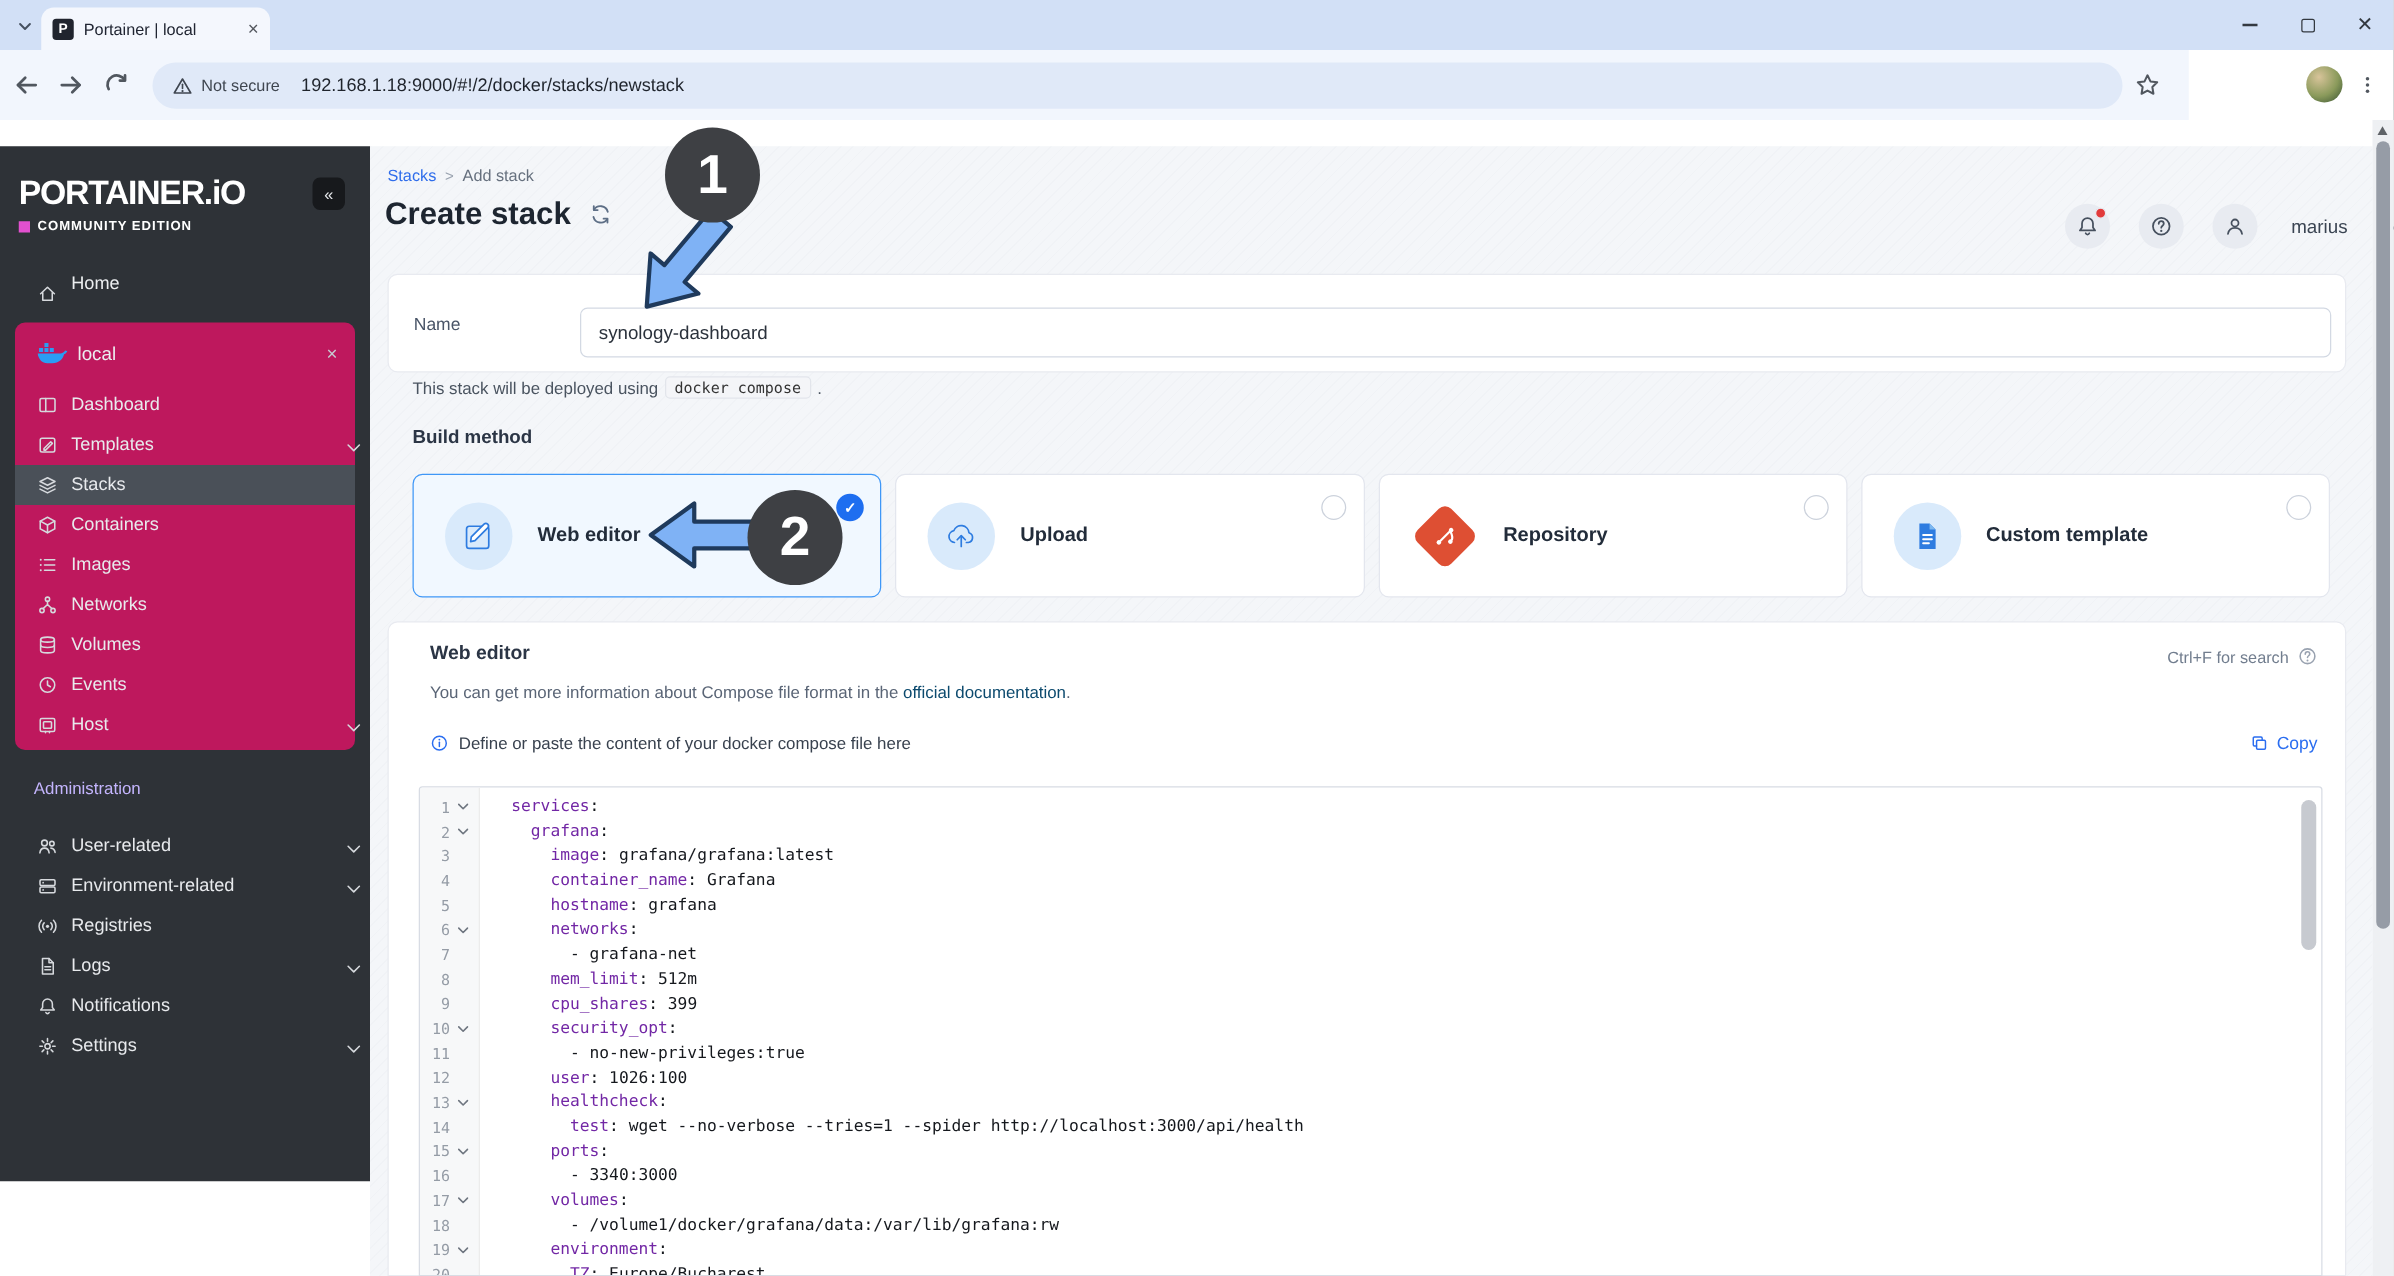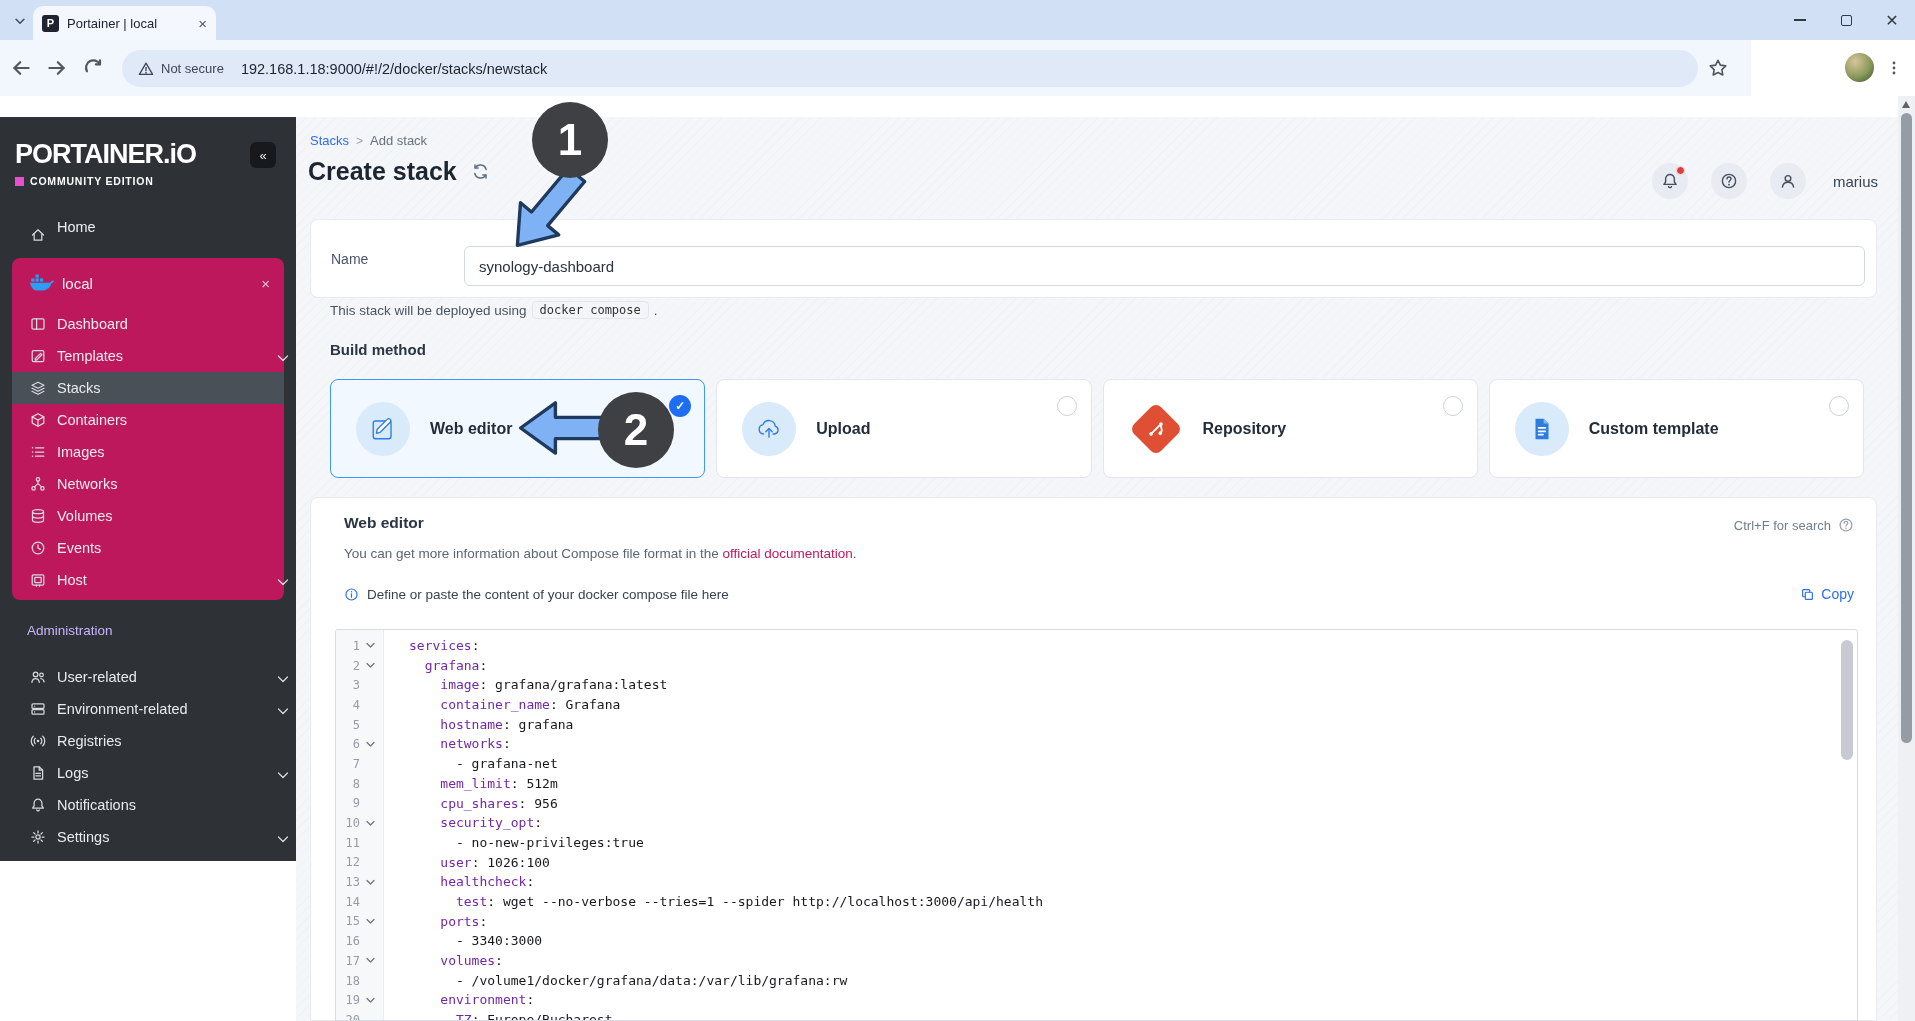--- a/index.html
+++ b/index.html
@@ -24,21 +24,21 @@
 .addressbar{position:absolute;left:122px;top:10px;width:1576px;height:37px;border-radius:19px;background:#e0e9f8;display:flex;align-items:center;padding:0 16px;gap:7px}
 .warn-ic{color:#3f4650;width:16px;height:16px;flex:none}
 .notsecure{font-size:13px;color:#3f4650;margin-right:10px;white-space:nowrap}
 .url{font-size:14.5px;color:#1f242c;white-space:nowrap}
 .star-btn{position:absolute;left:1708px;top:18px;width:20px;height:20px;color:#51575f}
 .avatar{position:absolute;left:1845px;top:13px;width:29px;height:29px;border-radius:50%;background:radial-gradient(circle at 35% 30%,#d8c49a,#8a9a5b 55%,#47603a 90%)}
 .kebab{position:absolute;left:1886px;top:17px;width:16px;height:22px;color:#51575f}
 
 
 .page{position:absolute;left:0;top:96px;width:1915px;height:925px;background:#fff}
-.sidebar{position:absolute;left:0;top:21px;width:296px;height:744px;background:#2e3237;color:#eceef0}
+.sidebar{position:absolute;left:0;top:21px;width:296px;height:828px;background:#2e3237;color:#eceef0}
 .content{position:absolute;left:296px;top:21px;width:1602px;height:904px;background:#f4f6f9;background-image:repeating-linear-gradient(135deg,rgba(110,122,145,.028) 0 1px,transparent 1px 7px)}
 .main-scrollbar{position:absolute;right:0;top:0;width:17px;height:925px;background:#eef0f3}
 .sb-arrow{position:absolute;left:4px;top:5px;width:0;height:0;border-left:4.5px solid transparent;border-right:4.5px solid transparent;border-bottom:7px solid #5f6368}
 .sb-thumb{position:absolute;left:3px;top:17px;width:11px;height:630px;border-radius:6px;background:#969ca6}
 
 
 .logo{position:absolute;left:15px;top:22px;font-size:27px;font-weight:800;letter-spacing:-1px;color:#fff;white-space:nowrap}
 .logo-sub{position:absolute;left:15px;top:58px;display:flex;align-items:center;gap:6px;font-size:10.5px;font-weight:700;letter-spacing:.8px;color:#fff}
 .pink-sq{width:9px;height:9px;background:#e250cf}
 .collapse-btn{position:absolute;left:250px;top:25px;width:26px;height:26px;background:#17191c;border-radius:6px;color:#e7e9ec;font-size:13px;display:flex;align-items:center;justify-content:center}
@@ -92,21 +92,21 @@
 .bm-label{font-size:16px;font-weight:700;color:#222c3a;margin-left:20px}
 .bm-radio{position:absolute;right:14px;top:16px;width:20px;height:20px;border-radius:50%;border:1.5px solid #ccd2dc;background:#fff}
 .bm-check{position:absolute;right:13px;top:15px;width:22px;height:22px;border-radius:50%;background:#1e6ef0;color:#fff;display:flex;align-items:center;justify-content:center;font-size:12px;font-weight:700}
 
 
 .we-panel{position:absolute;left:14px;top:380px;width:1567px;height:524px;background:#fff;border:1px solid #e8eaf0;border-radius:8px 8px 0 0}
 .we-title{position:absolute;left:33px;top:16px;font-size:15.5px;font-weight:600;color:#2b3545}
 .we-search{position:absolute;right:22px;top:19px;display:flex;align-items:flex-end;gap:7px;font-size:13px;color:#717d8e}
 .we-search .svg-icon{width:16px;height:16px;color:#99a2b0}
 .we-sub{position:absolute;left:33px;top:48px;font-size:13.5px;color:#5a6576}
-.we-sub a{color:#be185d;text-decoration:none}
+.we-sub a{color:#0c4a6e;text-decoration:none}
 .we-hint{position:absolute;left:33px;top:89px;display:flex;align-items:center;gap:8px;font-size:13.5px;color:#39424f}
 .we-hint .svg-icon{width:15px;height:15px;color:#2a6df0}
 .copy-btn{position:absolute;right:22px;top:88px;display:flex;align-items:center;gap:6px;font-size:14px;color:#2a6df0}
 .copy-btn .svg-icon{width:15px;height:15px}
 .editor{position:absolute;left:24px;top:131px;width:1523px;height:392px;border:1px solid #d8dce4;background:#fff;display:flex;overflow:hidden;border-radius:3px 3px 0 0}
 .gutter{width:48px;background:#f7f8f9;border-right:1px solid #ececec;padding-top:6px;flex:none}
 .gut-row{height:19.7px;display:flex;align-items:center}
 .gut-row .ln{width:24px;text-align:right;font-family:"DejaVu Sans Mono",monospace;font-size:12px;color:#959ca6}
 .gut-row .fold{width:20px;display:flex;justify-content:center;color:#6f7680}
 .gut-row .fold svg{width:9px;height:7px}
@@ -650,21 +650,21 @@
             </div>
           <div class="codearea" id="codearea">
               <div class="cm-line"><span></span><span class="k">services</span><span>:</span></div>
               <div class="cm-line"><span>  </span><span class="k">grafana</span><span>:</span></div>
               <div class="cm-line"><span>    </span><span class="k">image</span><span>: grafana/grafana:latest</span></div>
               <div class="cm-line"><span>    </span><span class="k">container_name</span><span>: Grafana</span></div>
               <div class="cm-line"><span>    </span><span class="k">hostname</span><span>: grafana</span></div>
               <div class="cm-line"><span>    </span><span class="k">networks</span><span>:</span></div>
               <div class="cm-line"><span>      </span><span>- grafana-net</span></div>
               <div class="cm-line"><span>    </span><span class="k">mem_limit</span><span>: 512m</span></div>
-              <div class="cm-line"><span>    </span><span class="k">cpu_shares</span><span>: 956</span></div>
+              <div class="cm-line"><span>    </span><span class="k">cpu_shares</span><span>: 399</span></div>
               <div class="cm-line"><span>    </span><span class="k">security_opt</span><span>:</span></div>
               <div class="cm-line"><span>      </span><span>- no-new-privileges:true</span></div>
               <div class="cm-line"><span>    </span><span class="k">user</span><span>: 1026:100</span></div>
               <div class="cm-line"><span>    </span><span class="k">healthcheck</span><span>:</span></div>
               <div class="cm-line"><span>      </span><span class="k">test</span><span>: wget --no-verbose --tries=1 --spider http://localhost:3000/api/health</span></div>
               <div class="cm-line"><span>    </span><span class="k">ports</span><span>:</span></div>
               <div class="cm-line"><span>      </span><span>- 3340:3000</span></div>
               <div class="cm-line"><span>    </span><span class="k">volumes</span><span>:</span></div>
               <div class="cm-line"><span>      </span><span>- /volume1/docker/grafana/data:/var/lib/grafana:rw</span></div>
               <div class="cm-line"><span>    </span><span class="k">environment</span><span>:</span></div>

